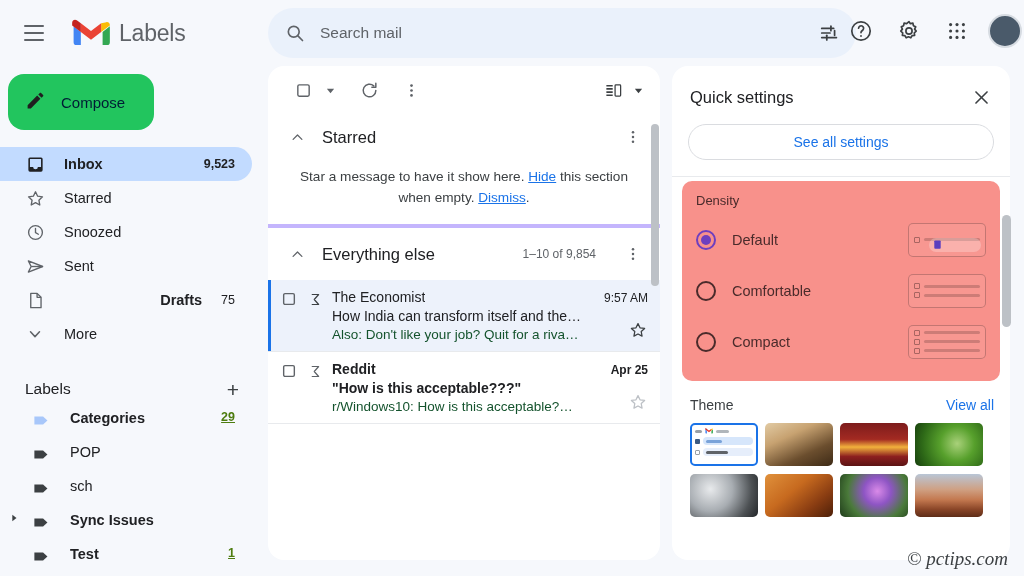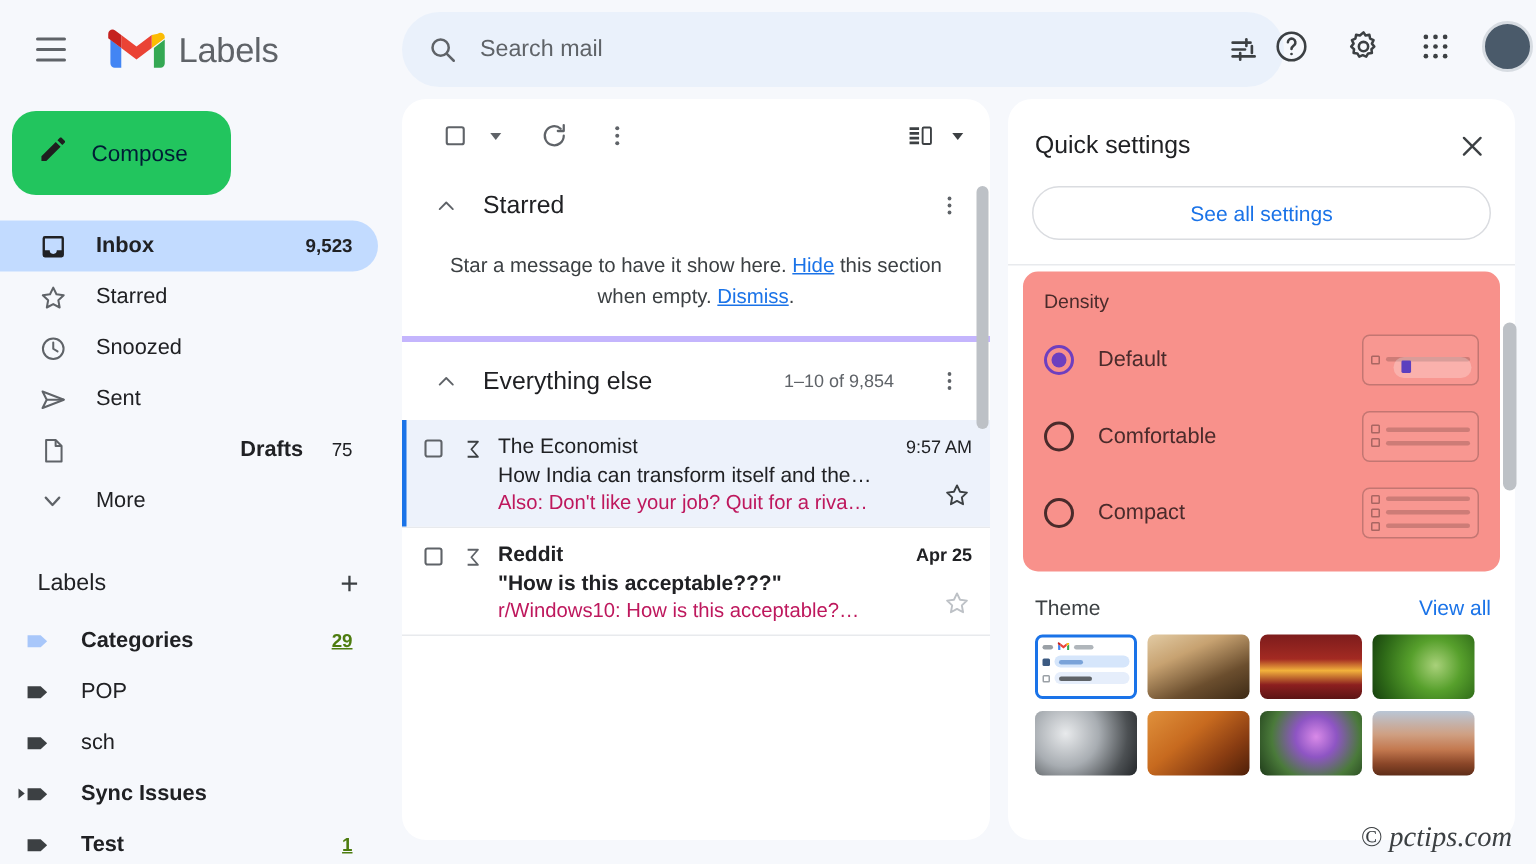--- a/index.html
+++ b/index.html
@@ -73,22 +73,22 @@
   .nav-ico { width: 20px; height: 20px; display: flex; align-items: center; justify-content: center; }
 
   .labels-head {
     display: flex; align-items: center; justify-content: space-between;
     padding: 0 22px 0 25px; height: 42px; margin-top: 17px;
   }
   .labels-title { font-size: 15.5px; color: #202124; }
   .plus-btn { width: 22px; height: 22px; display: flex; align-items: center; justify-content: center; cursor: pointer; font-size: 21px; color: #3c4043; line-height: 1; }
 
   .label-item {
-    height: 34px; display: flex; align-items: center;
-    padding-left: 15px; padding-right: 17px; cursor: pointer;
+    height: 34px; display: flex; 
+    padding-left: 31px; padding-right: 17px; cursor: pointer;
     border-radius: 0 17px 17px 0; margin-right: 14px; gap: 19px; position: relative;
   }
   .label-item .label-name { font-size: 14.5px; color: #202124; flex: 1; }
   .label-item .label-count { font-size: 12.5px; color: #4d7c0f; text-decoration: underline; }
   .label-item.strong .label-name { font-weight: bold; }
   .label-item.strong .label-count { font-weight: bold; }
   .expand-arrow { position: absolute; left: 8px; width: 12px; height: 12px; display: flex; align-items: center; justify-content: center; }
 
   
   .maillist {
@@ -119,21 +119,21 @@
 
   .mailrow { display: flex; padding: 9px 12px 9px 8px; cursor: pointer; position: relative; }
   .mailrow.selected { background: #EDF2FB; box-shadow: inset 3px 0 0 #1a73e8; }
   .mailrow .mr-check { width: 26px; display: flex; align-items: flex-start; justify-content: center; padding-top: 2px; }
   .mailrow .mr-icon { width: 26px; display: flex; align-items: flex-start; justify-content: center; padding-top: 3px; }
   .mailrow .mr-body { flex: 1; min-width: 0; padding-left: 4px; }
   .mr-line1 { display: flex; align-items: baseline; }
   .mr-sender { font-size: 14px; color: #202124; white-space: nowrap; overflow: hidden; text-overflow: ellipsis; }
   .mr-date { margin-left: auto; font-size: 12px; color: #202124; padding-left: 8px; white-space: nowrap; }
   .mr-subject { font-size: 14px; color: #202124; margin-top: 3px; white-space: nowrap; overflow: hidden; text-overflow: ellipsis; }
-  .mr-snippet { font-size: 13.5px; color: #be185d; margin-top: 3px; white-space: nowrap; overflow: hidden; text-overflow: ellipsis; padding-right: 24px; }
+  .mr-snippet { font-size: 13.5px; color: #14532d; margin-top: 3px; white-space: nowrap; overflow: hidden; text-overflow: ellipsis; padding-right: 24px; }
   .mr-star { position: absolute; right: 12px; bottom: 11px; width: 20px; height: 20px; display: flex; align-items: center; justify-content: center; cursor: pointer; }
   .mailrow.unread .mr-sender, .mailrow.unread .mr-date, .mailrow.unread .mr-subject { font-weight: bold; }
 
   .list-scrollbar {
     position: absolute; left: 651px; top: 124px; width: 8px; height: 162px;
     background: #bdc1c6; border-radius: 4px; cursor: pointer;
   }
 
   
   .qsettings {

